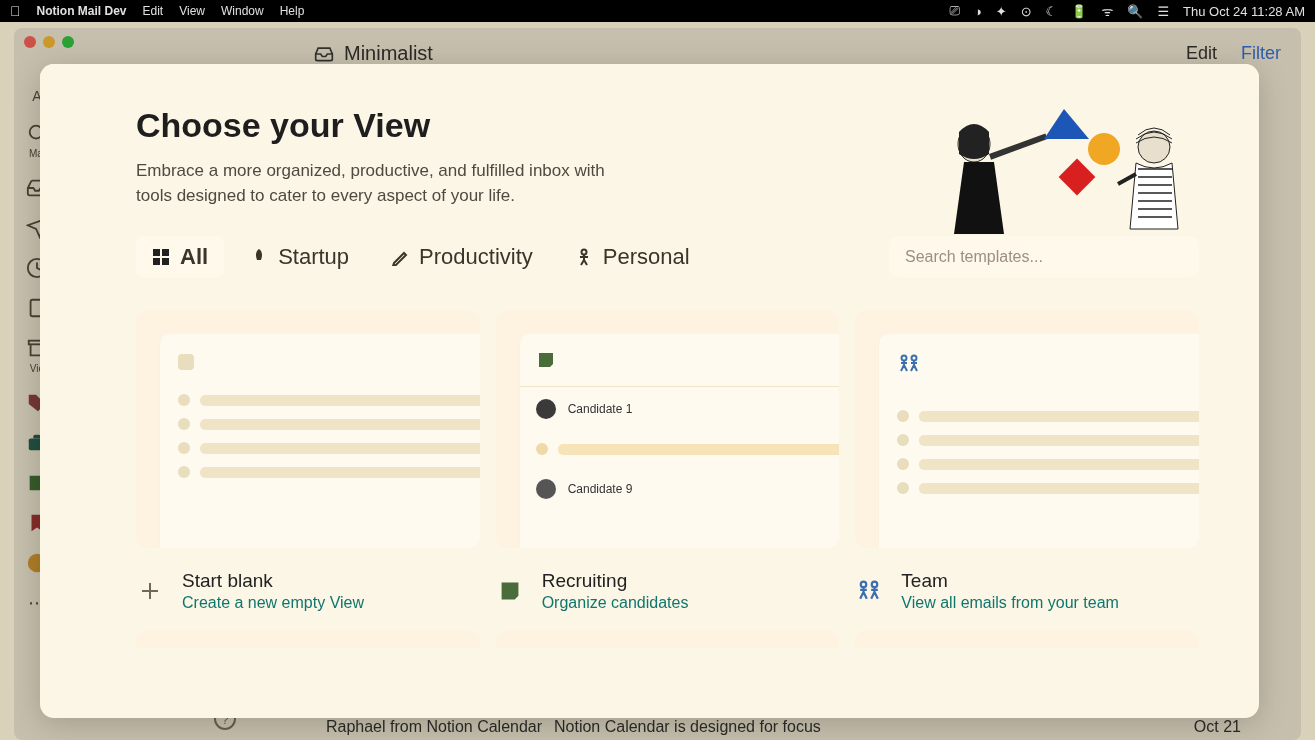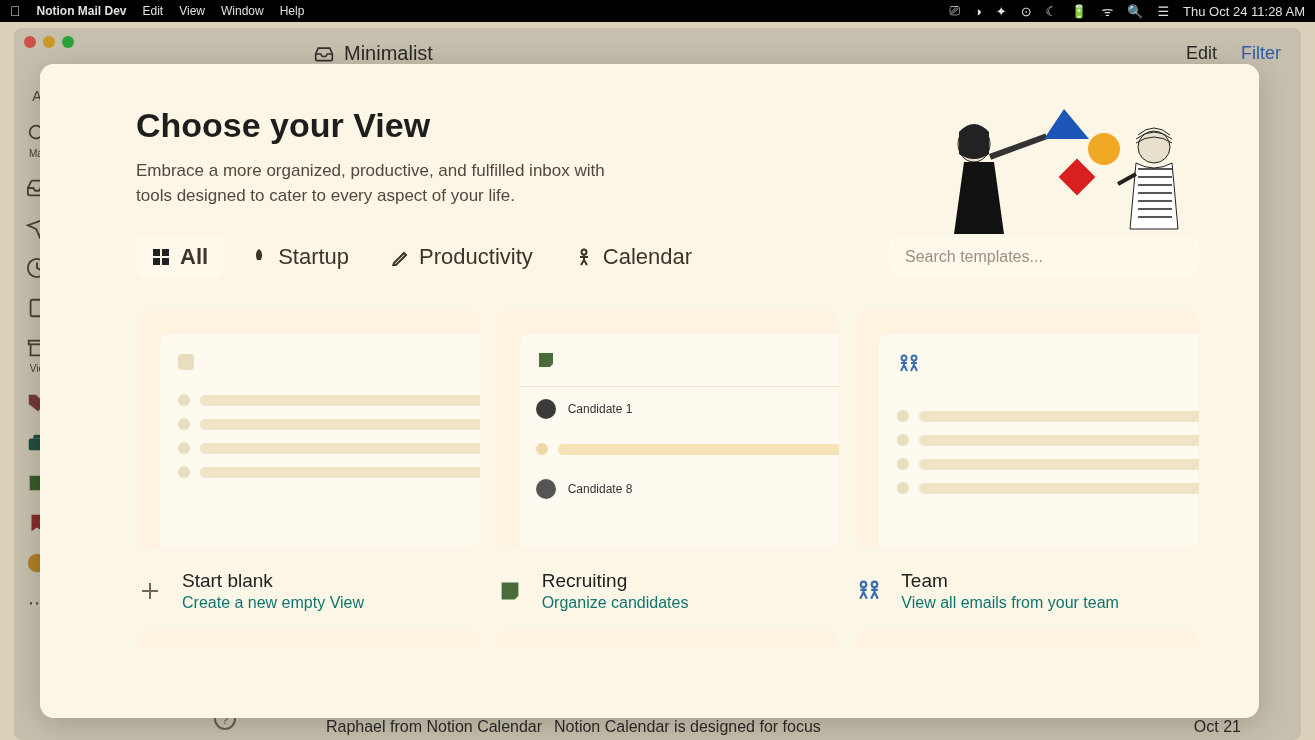--- a/index.html
+++ b/index.html
@@ -257,21 +257,21 @@
             <svg class="ticon" viewBox="0 0 18 18" fill="none" stroke="#3a352b" stroke-width="2">
                 <path d="M3 15 L13 5 L15 7 L5 17 L2 18 Z"></path>
               </svg>
             <span>Productivity</span>
           </div>
           <div class="tab">
             <svg class="ticon" viewBox="0 0 18 18" fill="none" stroke="#3a352b" stroke-width="2">
                 <circle cx="9" cy="4" r="2.5"></circle>
                 <path d="M9 7 v5 M9 12 l-3 5 M9 12 l3 5 M5 9 h8"></path>
               </svg>
-            <span>Calendar</span>
+            <span>Personal</span>
           </div>
         </div>
         <input class="search" placeholder="Search templates..." style="">
       </div>
 
       <div class="cards">
 
         <div class="card">
           <div class="preview">
             <div class="preview-inner">
@@ -317,21 +317,21 @@
               <div class="cand">
                 <span class="avatar"></span>
                 <span>Candidate 1</span>
               </div>
               <div class="ph-row" style="margin-left:0;">
                   <span class="ph-dot" style="background:#f0d9a8;"></span>
                   <span class="ph-bar" style="background:#f6e4b8;"></span>
                 </div>
               <div class="cand">
                 <span class="avatar" style="background:#555;"></span>
-                <span>Candidate 8</span>
+                <span>Candidate 9</span>
               </div>
             </div>
           </div>
           <div class="caption">
             <div class="cap-icon">
               <svg width="24" height="24" viewBox="0 0 20 20" fill="#4a6b3a">
                   <path d="M3 3h14v11l-3 3H3z"></path>
                 </svg>
             </div>
             <div>

